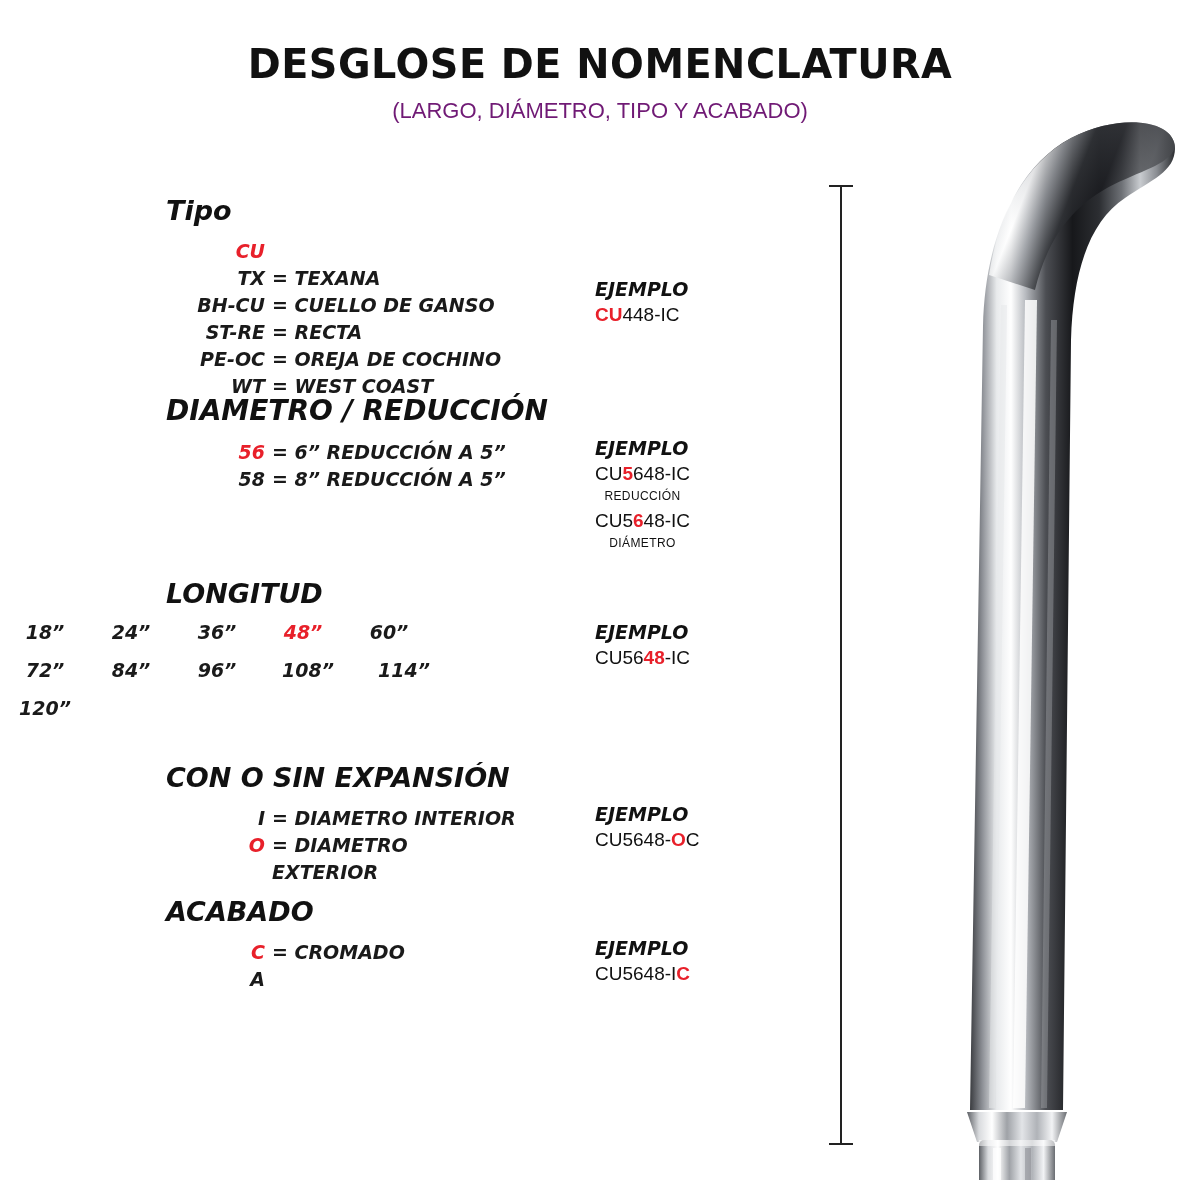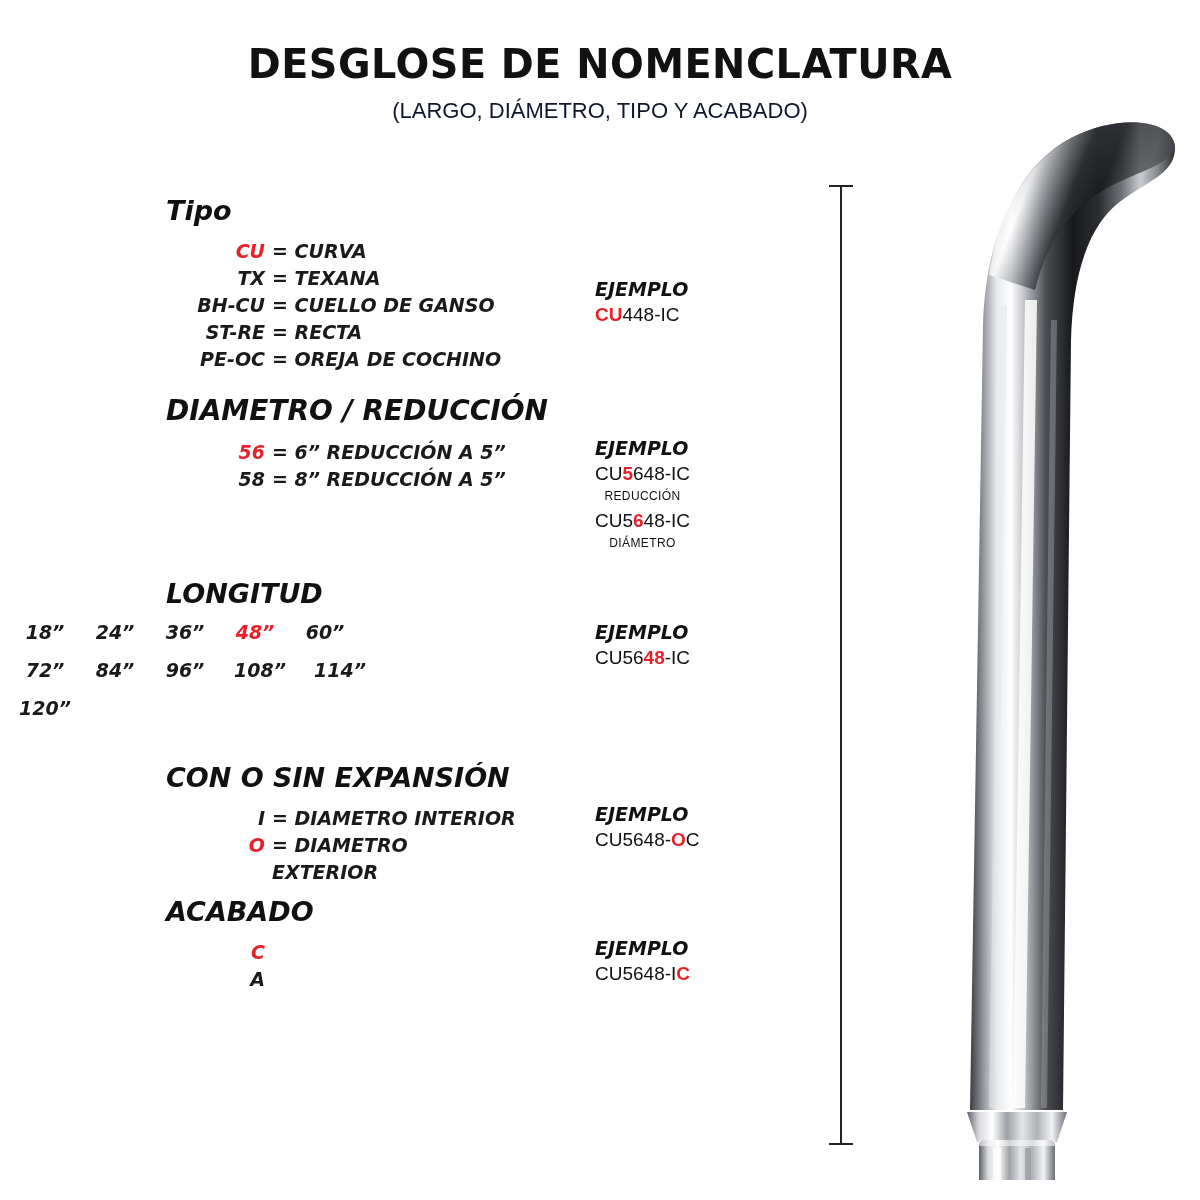--- a/index.html
+++ b/index.html
@@ -15,21 +15,21 @@
 
   
   .header{position:absolute;left:0;top:40px;width:1200px;text-align:center;}
   .title{
     font-size:41px;font-weight:bold;letter-spacing:0.5px;
     font-family:"DejaVu Sans", sans-serif;
     color:#111;
     transform:scaleX(0.97);
   }
   .subtitle{
-    font-size:22px;margin-top:10px;color:#0f172a;
+    font-size:22px;margin-top:10px;color:#701a75;
     font-family:"Liberation Sans", sans-serif;
   }
 
   
   .content{position:absolute;left:0;top:195px;width:800px;}
   .section{position:relative;margin-bottom:4px;}
   .sec-title{
     font-size:27px;font-weight:bold;font-style:italic;
     color:#111;margin-left:166px;margin-bottom:12px;
     font-family:"DejaVu Sans", sans-serif;
@@ -44,21 +44,21 @@
     flex:0 0 265px;text-align:right;
     font-size:19px;font-weight:bold;font-style:italic;padding-right:7px;
   }
   .kvrow .v{
     flex:1;text-align:left;
     font-size:19px;font-weight:bold;font-style:italic;
   }
 
   
   .len-grid{width:560px;margin-left:10px;}
-  .len-line{display:flex;gap:0;margin-bottom:16px;}
+  .len-line{display:flex;gap:16px;margin-bottom:16px;}
   .len-line span{
     width:70px;text-align:center;
     font-size:19px;font-weight:bold;font-style:italic;
     font-family:"DejaVu Sans", sans-serif;
   }
   .len-line span.wide{width:80px;}
 
   
   .example{position:absolute;left:595px;text-align:left;}
   .ex-label{
@@ -98,37 +98,40 @@
     <div class="subtitle">(LARGO, DIÁMETRO, TIPO Y ACABADO)</div>
   </div>
 
   <div class="content">
 
     <div class="section" style="height:195px;">
       <div class="sec-title">Tipo</div>
       <div class="rows">
         <div class="kvrow">
           <div class="k red">CU</div>
-          <div class="v">= CURVA</div>
         </div>
         <div class="kvrow">
           <div class="k">TX</div>
           <div class="v">= TEXANA</div>
         </div>
         <div class="kvrow">
           <div class="k">BH-CU</div>
           <div class="v">= CUELLO DE GANSO</div>
         </div>
         <div class="kvrow">
           <div class="k">ST-RE</div>
           <div class="v">= RECTA</div>
         </div>
         <div class="kvrow">
           <div class="k">PE-OC</div>
           <div class="v">= OREJA DE COCHINO</div>
+        </div>
+        <div class="kvrow">
+          <div class="k">WT</div>
+          <div class="v">= WEST COAST</div>
         </div>
       </div>
       <div class="example" style="top:82px;">
         <div class="ex-label">EJEMPLO</div>
         <div class="ex-code"><b>CU</b><span>448-IC</span></div>
       </div>
     </div>
 
     <div class="section" style="height:180px;">
       <div class="sec-title big">DIAMETRO / REDUCCIÓN</div>
@@ -194,20 +197,21 @@
         <div class="ex-label">EJEMPLO</div>
         <div class="ex-code"><span>CU5648-</span><b>O</b><span>C</span></div>
       </div>
     </div>
 
     <div class="section" style="height:120px;">
       <div class="sec-title">ACABADO</div>
       <div class="rows">
         <div class="kvrow">
           <div class="k red">C</div>
+          <div class="v">= CROMADO</div>
         </div>
         <div class="kvrow">
           <div class="k">A</div>
         </div>
       </div>
       <div class="example" style="top:40px;">
         <div class="ex-label">EJEMPLO</div>
         <div class="ex-code"><span>CU5648-I</span><b>C</b></div>
       </div>
     </div>

